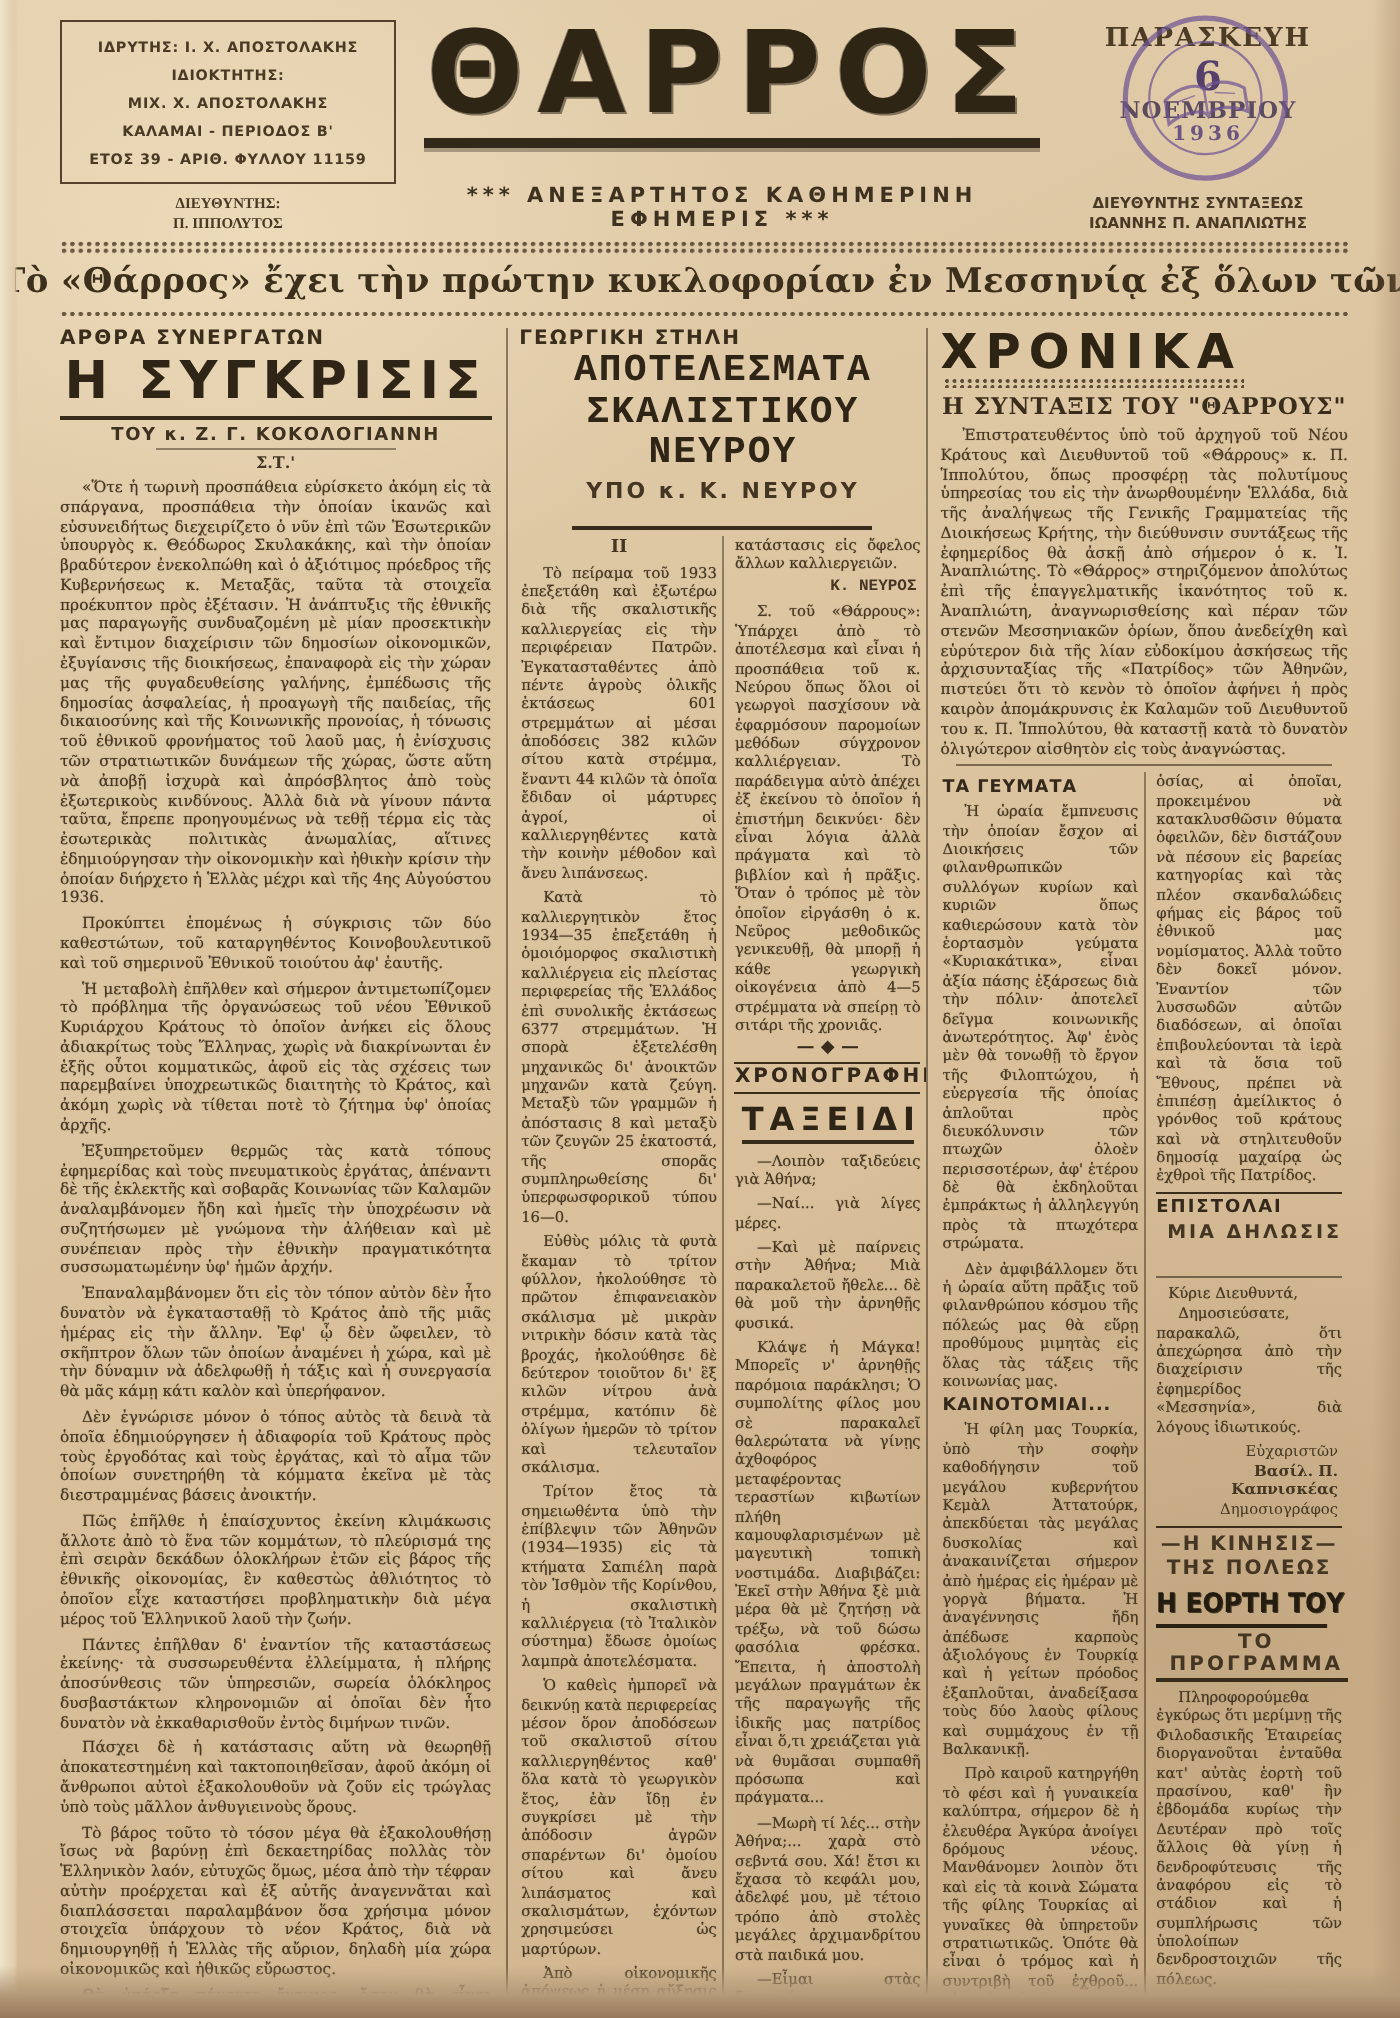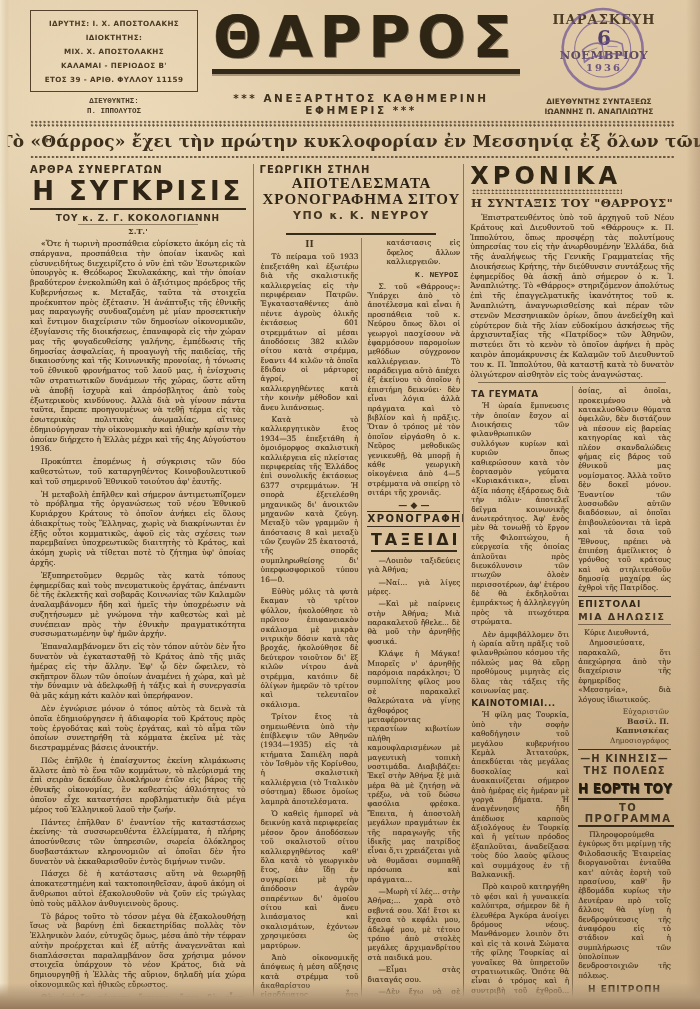--- a/index.html
+++ b/index.html
@@ -30,21 +30,21 @@
   .title-rule{height:5px;background:#33291a;margin:3px 6px 0 6px;box-shadow:0 2px 0 rgba(51,41,26,.35);}
   .date-box{width:140px;position:relative;text-align:center;padding-top:2px;
     font-family:"DejaVu Serif",serif;font-weight:bold;color:#4c3c26;}
   .date-box .dw{font-size:13px;letter-spacing:1px;}
   .date-box .dd{font-size:20px;line-height:1;margin-top:1px;color:#53406b;}
   .date-box .dm{font-size:11.5px;letter-spacing:.5px;color:#5c4a5e;}
   .date-box .dy{font-size:10px;letter-spacing:2px;color:#6b547f;}
   .stamp{position:absolute;left:26px;top:-4px;transform:rotate(-9deg);opacity:.72;}
 
   .subhead-row{display:flex;align-items:flex-end;padding:0 26px 2px 30px;height:26px;box-sizing:border-box;}
-  .dir-left{width:168px;text-align:center;font-family:Liberation Mono, monospace;font-weight:bold;
+  .dir-left{width:168px;text-align:center;font-family:Liberation Serif, serif;font-weight:bold;
     font-size:7.5px;color:#4a3a25;line-height:1.25;}
   .tagline{flex:1;text-align:center;font-family:"DejaVu Sans",sans-serif;font-weight:bold;
     font-size:10.5px;letter-spacing:2.5px;color:#3e3120;}
   .dir-right{width:150px;text-align:center;font-family:"DejaVu Sans",sans-serif;font-weight:bold;
     font-size:7.5px;color:#4a3a25;line-height:1.25;}
 
   .dots{height:7px;margin:2px 26px 1px 30px;
     background-image:radial-gradient(circle at 2px 2px, rgba(62,46,26,.75) 1px, transparent 1.25px);
     background-size:4.2px 3.4px;}
   .dots.thin{height:4px;background-size:4.2px 4px;}
@@ -66,21 +66,21 @@
   .h-sygkrisis{font-family:"DejaVu Sans",sans-serif;font-weight:900;font-size:26px;
     letter-spacing:3px;text-align:center;color:#2f2516;margin-top:1px;
     border-bottom:2.5px solid #372b19;padding-bottom:2px;}
   .byline1{text-align:center;font-family:"DejaVu Sans",sans-serif;font-weight:bold;
     font-size:9px;letter-spacing:.8px;margin:3px 0 1px 0;color:#3e3120;}
   .stmark{text-align:center;font-size:8px;font-weight:bold;margin-bottom:3px;
     border-top:1px solid rgba(64,47,27,.5);width:120px;margin-left:auto;margin-right:auto;padding-top:1px;}
 
   .midgroup,.rightgroup{width:212px;box-sizing:border-box;overflow:hidden;padding-left:6px;}
   .h-georg{font-family:"DejaVu Sans",sans-serif;font-weight:bold;font-size:10px;letter-spacing:1px;color:#3a2d1b;}
-  .h-apotel{font-family:Liberation Serif, serif;font-weight:900;font-size:15px;letter-spacing:1px;
+  .h-apotel{font-family:Liberation Mono, monospace;font-weight:900;font-size:19px;letter-spacing:1px;
     text-align:center;line-height:1.08;color:#2f2516;}
   .byline2{text-align:center;font-family:"DejaVu Sans",sans-serif;font-weight:bold;font-size:11px;
     letter-spacing:1.5px;border-bottom:2px solid #372b19;display:block;width:150px;margin:2px auto 3px auto;padding-bottom:11px;}
   .twocol{display:flex;overflow:hidden;}
   .subcol{width:50%;box-sizing:border-box;padding:0 3px 0 1px;overflow:hidden;}
   .subcol + .subcol{border-left:1px solid rgba(64,47,27,.5);padding-left:5px;}
   .part-num{text-align:center;font-weight:bold;font-size:9px;margin:1px 0 3px 0;}
   .sig-right{text-align:right;font-family:Liberation Mono, monospace;font-weight:bold;font-size:8px;margin:1px 2px 3px 0;}
 
   .orn{ text-align:center;color:#3a2d1b;font-weight:bold;font-size:9px;line-height:.8;margin:4px 0 2px 0;}
@@ -96,22 +96,22 @@
     background-image:radial-gradient(circle at 1.5px 1.5px, rgba(62,46,26,.8) .9px, transparent 1.1px);
     background-size:3.8px 3px;}
   .h-syntaxis{text-align:center;font-weight:bold;font-size:11.5px;letter-spacing:.5px;color:#3a2d1b;margin:1px 0 3px 0;}
   .lead p{font-size:7.7px;}
   .secline{border-top:1px solid rgba(64,47,27,.6);margin:3px 8px;}
 
   .h-sec{font-family:"DejaVu Sans",sans-serif;font-weight:bold;font-size:8.8px;letter-spacing:.5px;
     color:#33281a;margin:3px 0 2px 0;}
   .h-epistolai{font-family:"DejaVu Sans",sans-serif;font-weight:bold;font-size:9px;letter-spacing:1px;
     border-top:1.5px solid #3a2d1b;padding-top:2px;margin-top:3px;color:#33281a;}
-  .h-dilosis{text-align:left;font-family:"DejaVu Sans",sans-serif;font-weight:bold;font-size:9.5px;
-    letter-spacing:1.5px;margin:2px 0 3px 0;border-bottom:1px solid rgba(58,45,27,.6);padding-bottom:2px;}
+  .h-dilosis{text-align:right;font-family:"DejaVu Sans",sans-serif;font-weight:bold;font-size:9.5px;
+    letter-spacing:1.5px;margin:2px 0 3px 0;border-bottom:1px solid rgba(58,45,27,.6);padding-bottom:16px;}
   .letter-sig{text-align:right;font-size:7.4px;margin:0 2px 1px 0;}
   .letter-sig b{font-size:7.6px;}
   .h-kinisis{text-align:center;font-family:"DejaVu Sans",sans-serif;font-weight:900;font-size:10px;
     letter-spacing:1px;line-height:1.2;margin:4px 0 2px 0;border-top:1.5px solid #3a2d1b;padding-top:3px;}
   .h-eorti{font-family:"DejaVu Sans",sans-serif;font-weight:900;font-size:13.5px;white-space:nowrap;
     transform:scaleX(.92);transform-origin:left;color:#241c0f;letter-spacing:0;
     text-shadow:.6px .6px 0 rgba(36,28,15,.8);margin:3px 0 1px 0;border-bottom:2px solid #2a2112;padding-bottom:2px;}
   .h-programma{text-align:center;font-family:"DejaVu Sans",sans-serif;font-weight:bold;font-size:10px;
     letter-spacing:1.5px;border-bottom:2px solid #372b19;width:100px;margin:2px auto 3px auto;padding-bottom:1px;}
   .h-small-center{text-align:center;font-family:"DejaVu Sans",sans-serif;font-weight:bold;font-size:9px;
@@ -174,53 +174,53 @@
 
     <div class="col1">
       <div class="kicker">ΑΡΘΡΑ ΣΥΝΕΡΓΑΤΩΝ</div>
       <div class="h-sygkrisis">Η ΣΥΓΚΡΙΣΙΣ</div>
       <div class="byline1">ΤΟΥ κ. Ζ. Γ. ΚΟΚΟΛΟΓΙΑΝΝΗ</div>
       <div class="stmark">Σ.Τ.'</div>
       <div class="bodytext">
         <p>«Ὅτε ἡ τωρινὴ προσπάθεια εὑρίσκετο ἀκόμη εἰς τὰ σπάργανα, προσπάθεια τὴν ὁποίαν ἱκανῶς καὶ εὐσυνειδήτως διεχειρίζετο ὁ νῦν ἐπὶ τῶν Ἐσωτερικῶν ὑπουργὸς κ. Θεόδωρος Σκυλακάκης, καὶ τὴν ὁποίαν βραδύτερον ἐνεκολπώθη καὶ ὁ ἀξιότιμος πρόεδρος τῆς Κυβερνήσεως κ. Μεταξᾶς, ταῦτα τὰ στοιχεῖα προέκυπτον πρὸς ἐξέτασιν. Ἡ ἀνάπτυξις τῆς ἐθνικῆς μας παραγωγῆς συνδυαζομένη μὲ μίαν προσεκτικὴν καὶ ἔντιμον διαχείρισιν τῶν δημοσίων οἰκονομικῶν, ἐξυγίανσις τῆς διοικήσεως, ἐπαναφορὰ εἰς τὴν χώραν μας τῆς φυγαδευθείσης γαλήνης, ἐμπέδωσις τῆς δημοσίας ἀσφαλείας, ἡ προαγωγὴ τῆς παιδείας, τῆς δικαιοσύνης καὶ τῆς Κοινωνικῆς προνοίας, ἡ τόνωσις τοῦ ἐθνικοῦ φρονήματος τοῦ λαοῦ μας, ἡ ἐνίσχυσις τῶν στρατιωτικῶν δυνάμεων τῆς χώρας, ὥστε αὕτη νὰ ἀποβῇ ἰσχυρὰ καὶ ἀπρόσβλητος ἀπὸ τοὺς ἐξωτερικοὺς κινδύνους. Ἀλλὰ διὰ νὰ γίνουν πάντα ταῦτα, ἔπρεπε προηγουμένως νὰ τεθῇ τέρμα εἰς τὰς ἐσωτερικὰς πολιτικὰς ἀνωμαλίας, αἵτινες ἐδημιούργησαν τὴν οἰκονομικὴν καὶ ἠθικὴν κρίσιν τὴν ὁποίαν διήρχετο ἡ Ἑλλὰς μέχρι καὶ τῆς 4ης Αὐγούστου 1936.</p>
         <p>Προκύπτει ἑπομένως ἡ σύγκρισις τῶν δύο καθεστώτων, τοῦ καταργηθέντος Κοινοβουλευτικοῦ καὶ τοῦ σημερινοῦ Ἐθνικοῦ τοιούτου ἀφ' ἑαυτῆς.</p>
         <p>Ἡ μεταβολὴ ἐπῆλθεν καὶ σήμερον ἀντιμετωπίζομεν τὸ πρόβλημα τῆς ὀργανώσεως τοῦ νέου Ἐθνικοῦ Κυριάρχου Κράτους τὸ ὁποῖον ἀνήκει εἰς ὅλους ἀδιακρίτως τοὺς Ἕλληνας, χωρὶς νὰ διακρίνωνται ἐν ἑξῆς οὗτοι κομματικῶς, ἀφοῦ εἰς τὰς σχέσεις των παρεμβαίνει ὑποχρεωτικῶς διαιτητὴς τὸ Κράτος, καὶ ἀκόμη χωρὶς νὰ τίθεται ποτὲ τὸ ζήτημα ὑφ' ὁποίας ἀρχῆς.</p>
-        <p>Ἐξυπηρετοῦμεν θερμῶς τὰς κατὰ τόπους ἐφημερίδας καὶ τοὺς πνευματικοὺς ἐργάτας, ἀπέναντι δὲ τῆς ἐκλεκτῆς καὶ σοβαρᾶς Κοινωνίας τῶν Καλαμῶν ἀναλαμβάνομεν ἤδη καὶ ἡμεῖς τὴν ὑποχρέωσιν νὰ συζητήσωμεν μὲ γνώμονα τὴν καθεστὼς καὶ μὲ συνέπειαν πρὸς τὴν ἐθνικὴν πραγματικότητα συσσωματωμένην ὑφ' ἡμῶν ἀρχήν.</p>
+        <p>Ἐξυπηρετοῦμεν θερμῶς τὰς κατὰ τόπους ἐφημερίδας καὶ τοὺς πνευματικοὺς ἐργάτας, ἀπέναντι δὲ τῆς ἐκλεκτῆς καὶ σοβαρᾶς Κοινωνίας τῶν Καλαμῶν ἀναλαμβάνομεν ἤδη καὶ ἡμεῖς τὴν ὑποχρέωσιν νὰ συζητήσωμεν μὲ γνώμονα τὴν ἀλήθειαν καὶ μὲ συνέπειαν πρὸς τὴν ἐθνικὴν πραγματικότητα συσσωματωμένην ὑφ' ἡμῶν ἀρχήν.</p>
         <p>Ἐπαναλαμβάνομεν ὅτι εἰς τὸν τόπον αὐτὸν δὲν ἦτο δυνατὸν νὰ ἐγκατασταθῇ τὸ Κράτος ἀπὸ τῆς μιᾶς ἡμέρας εἰς τὴν ἄλλην. Ἐφ' ᾧ δὲν ὤφειλεν, τὸ σκῆπτρον ὅλων τῶν ὁποίων ἀναμένει ἡ χώρα, καὶ μὲ τὴν δύναμιν νὰ ἀδελφωθῇ ἡ τάξις καὶ ἡ συνεργασία θὰ μᾶς κάμῃ κάτι καλὸν καὶ ὑπερήφανον.</p>
         <p>Δὲν ἐγνώρισε μόνον ὁ τόπος αὐτὸς τὰ δεινὰ τὰ ὁποῖα ἐδημιούργησεν ἡ ἀδιαφορία τοῦ Κράτους πρὸς τοὺς ἐργοδότας καὶ τοὺς ἐργάτας, καὶ τὸ αἷμα τῶν ὁποίων συνετηρήθη τὰ κόμματα ἐκεῖνα μὲ τὰς διεστραμμένας βάσεις ἀνοικτήν.</p>
         <p>Πῶς ἐπῆλθε ἡ ἐπαίσχυντος ἐκείνη κλιμάκωσις ἄλλοτε ἀπὸ τὸ ἕνα τῶν κομμάτων, τὸ πλεύρισμά της ἐπὶ σειρὰν δεκάδων ὁλοκλήρων ἐτῶν εἰς βάρος τῆς ἐθνικῆς οἰκονομίας, ἓν καθεστὼς ἀθλιότητος τὸ ὁποῖον εἶχε καταστήσει προβληματικὴν διὰ μέγα μέρος τοῦ Ἑλληνικοῦ λαοῦ τὴν ζωήν.</p>
         <p>Πάντες ἐπῆλθαν δ' ἐναντίον τῆς καταστάσεως ἐκείνης· τὰ συσσωρευθέντα ἐλλείμματα, ἡ πλήρης ἀποσύνθεσις τῶν ὑπηρεσιῶν, σωρεία ὁλόκληρος δυσβαστάκτων κληρονομιῶν αἱ ὁποῖαι δὲν ἦτο δυνατὸν νὰ ἐκκαθαρισθοῦν ἐντὸς διμήνων τινῶν.</p>
         <p>Πάσχει δὲ ἡ κατάστασις αὕτη νὰ θεωρηθῇ ἀποκατεστημένη καὶ τακτοποιηθεῖσαν, ἀφοῦ ἀκόμη οἱ ἄνθρωποι αὐτοὶ ἐξακολουθοῦν νὰ ζοῦν εἰς τρώγλας ὑπὸ τοὺς μᾶλλον ἀνθυγιεινοὺς ὅρους.</p>
         <p>Τὸ βάρος τοῦτο τὸ τόσον μέγα θὰ ἐξακολουθήσῃ ἴσως νὰ βαρύνῃ ἐπὶ δεκαετηρίδας πολλὰς τὸν Ἑλληνικὸν λαόν, εὐτυχῶς ὅμως, μέσα ἀπὸ τὴν τέφραν αὐτὴν προέρχεται καὶ ἐξ αὐτῆς ἀναγεννᾶται καὶ διαπλάσσεται παραλαμβάνον ὅσα χρήσιμα μόνον στοιχεῖα ὑπάρχουν τὸ νέον Κράτος, διὰ νὰ δημιουργηθῇ ἡ Ἑλλὰς τῆς αὔριον, δηλαδὴ μία χώρα οἰκονομικῶς καὶ ἠθικῶς εὔρωστος.</p>
         <p>Θὰ ὑπάρξῃ πάντοτε ἔντιμος, ὅσον θὰ εἶναι ἀποφασιστικὴ καὶ ἰσχυρά, ἡ δρᾶσις τοῦ Κράτους, ὥστε νὰ καταδειχθῇ πόσον πράγματι ὑπερτέρα εἶναι ἡ ἔννοια τοῦ ἀκομματίστου Κράτους, τοῦ κομματικοῦ τοιούτου. Συνιστῶμεν μόνον ὀλίγην ὑπομονὴν καὶ θὰ ὁμιλήσωμεν ἐν τοῖς ἑπομένοις.</p>
 
       </div>
     </div>
 
     <div class="midgroup vline">
       <div class="h-georg">ΓΕΩΡΓΙΚΗ ΣΤΗΛΗ</div>
       <div class="h-apotel">ΑΠΟΤΕΛΕΣΜΑΤΑ</div>
-      <div class="h-apotel">ΧΡΟΝΟΓΡΑΦΗΜΑ ΣΙΤΟΥ</div>
+      <div class="h-apotel">ΣΚΑΛΙΣΤΙΚΟΥ ΝΕΥΡΟΥ</div>
       <div class="byline2">ΥΠΟ κ. Κ. ΝΕΥΡΟΥ</div>
       <div class="twocol narrow">
         <div class="subcol">
           <div class="part-num">ΙΙ</div>
           <div class="bodytext">
             <p>Τὸ πείραμα τοῦ 1933 ἐπεξετάθη καὶ ἐξωτέρω διὰ τῆς σκαλιστικῆς καλλιεργείας εἰς τὴν περιφέρειαν Πατρῶν. Ἐγκατασταθέντες ἀπὸ πέντε ἀγροὺς ὁλικῆς ἐκτάσεως 601 στρεμμάτων αἱ μέσαι ἀποδόσεις 382 κιλῶν σίτου κατὰ στρέμμα, ἔναντι 44 κιλῶν τὰ ὁποῖα ἔδιδαν οἱ μάρτυρες ἀγροί, οἱ καλλιεργηθέντες κατὰ τὴν κοινὴν μέθοδον καὶ ἄνευ λιπάνσεως.</p>
             <p>Κατὰ τὸ καλλιεργητικὸν ἔτος 1934—35 ἐπεξετάθη ἡ ὁμοιόμορφος σκαλιστικὴ καλλιέργεια εἰς πλείστας περιφερείας τῆς Ἑλλάδος ἐπὶ συνολικῆς ἐκτάσεως 6377 στρεμμάτων. Ἡ σπορὰ ἐξετελέσθη μηχανικῶς δι' ἀνοικτῶν μηχανῶν κατὰ ζεύγη. Μεταξὺ τῶν γραμμῶν ἡ ἀπόστασις 8 καὶ μεταξὺ τῶν ζευγῶν 25 ἑκατοστά, τῆς σπορᾶς συμπληρωθείσης δι' ὑπερφωσφορικοῦ τύπου 16—0.</p>
             <p>Εὐθὺς μόλις τὰ φυτὰ ἔκαμαν τὸ τρίτον φύλλον, ἠκολούθησε τὸ πρῶτον ἐπιφανειακὸν σκάλισμα μὲ μικρὰν νιτρικὴν δόσιν κατὰ τὰς βροχάς, ἠκολούθησε δὲ δεύτερον τοιοῦτον δι' ἓξ κιλῶν νίτρου ἀνὰ στρέμμα, κατόπιν δὲ ὀλίγων ἡμερῶν τὸ τρίτον καὶ τελευταῖον σκάλισμα.</p>
             <p>Τρίτον ἔτος τὰ σημειωθέντα ὑπὸ τὴν ἐπίβλεψιν τῶν Ἀθηνῶν (1934—1935) εἰς τὰ κτήματα Σαπιέλη παρὰ τὸν Ἰσθμὸν τῆς Κορίνθου, ἡ σκαλιστικὴ καλλιέργεια (τὸ Ἰταλικὸν σύστημα) ἔδωσε ὁμοίως λαμπρὰ ἀποτελέσματα.</p>
             <p>Ὁ καθεὶς ἠμπορεῖ νὰ δεικνύῃ κατὰ περιφερείας μέσον ὅρον ἀποδόσεων τοῦ σκαλιστοῦ σίτου καλλιεργηθέντος καθ' ὅλα κατὰ τὸ γεωργικὸν ἔτος, ἐὰν ἴδῃ ἐν συγκρίσει μὲ τὴν ἀπόδοσιν ἀγρῶν σπαρέντων δι' ὁμοίου σίτου καὶ ἄνευ λιπάσματος καὶ σκαλισμάτων, ἐχόντων χρησιμεύσει ὡς μαρτύρων.</p>
             <p>Ἀπὸ οἰκονομικῆς ἀπόψεως ἡ μέση αὔξησις κατὰ στρέμμα τοῦ ἀκαθαρίστου εἰσοδήματος ἦτο δραχμῶν 379 ἕως 1925, ἡ ὁποία εἶναι ἡ ἀξία τῆς διαφορᾶς τῶν ἐπὶ πλέον ἀποδόσεων κατὰ στρέμμα 238 κιλῶν.</p>
 
           </div>
         </div>
         <div class="subcol">
           <div class="bodytext">
-            <p style="text-indent:0;margin-left:19px;">κατάστασις εἰς ὄφελος ἄλλων καλλιεργειῶν.</p>
+            <p style="text-indent:0;">κατάστασις εἰς ὄφελος ἄλλων καλλιεργειῶν.</p>
           </div>
           <div class="sig-right">Κ. ΝΕΥΡΟΣ</div>
           <div class="bodytext">
             <p>Σ. τοῦ «Θάρρους»: Ὑπάρχει ἀπὸ τὸ ἀποτέλεσμα καὶ εἶναι ἡ προσπάθεια τοῦ κ. Νεύρου ὅπως ὅλοι οἱ γεωργοὶ πασχίσουν νὰ ἐφαρμόσουν παρομοίων μεθόδων σύγχρονον καλλιέργειαν. Τὸ παράδειγμα αὐτὸ ἀπέχει ἐξ ἐκείνου τὸ ὁποῖον ἡ ἐπιστήμη δεικνύει· δὲν εἶναι λόγια ἀλλὰ πράγματα καὶ τὸ βιβλίον καὶ ἡ πρᾶξις. Ὅταν ὁ τρόπος μὲ τὸν ὁποῖον εἰργάσθη ὁ κ. Νεῦρος μεθοδικῶς γενικευθῇ, θὰ μπορῇ ἡ κάθε γεωργικὴ οἰκογένεια ἀπὸ 4—5 στρέμματα νὰ σπείρῃ τὸ σιτάρι τῆς χρονιᾶς.</p>
           </div>
           <div class="orn">—&nbsp;◆&nbsp;—</div>
           <div class="h-chrongr">ΧΡΟΝΟΓΡΑΦΗΜΑ</div>
           <div class="h-taxidi">ΤΑΞΕΙΔΙ</div>
           <div class="bodytext">
             <p>—Λοιπὸν ταξιδεύεις γιὰ Ἀθήνα;</p>

